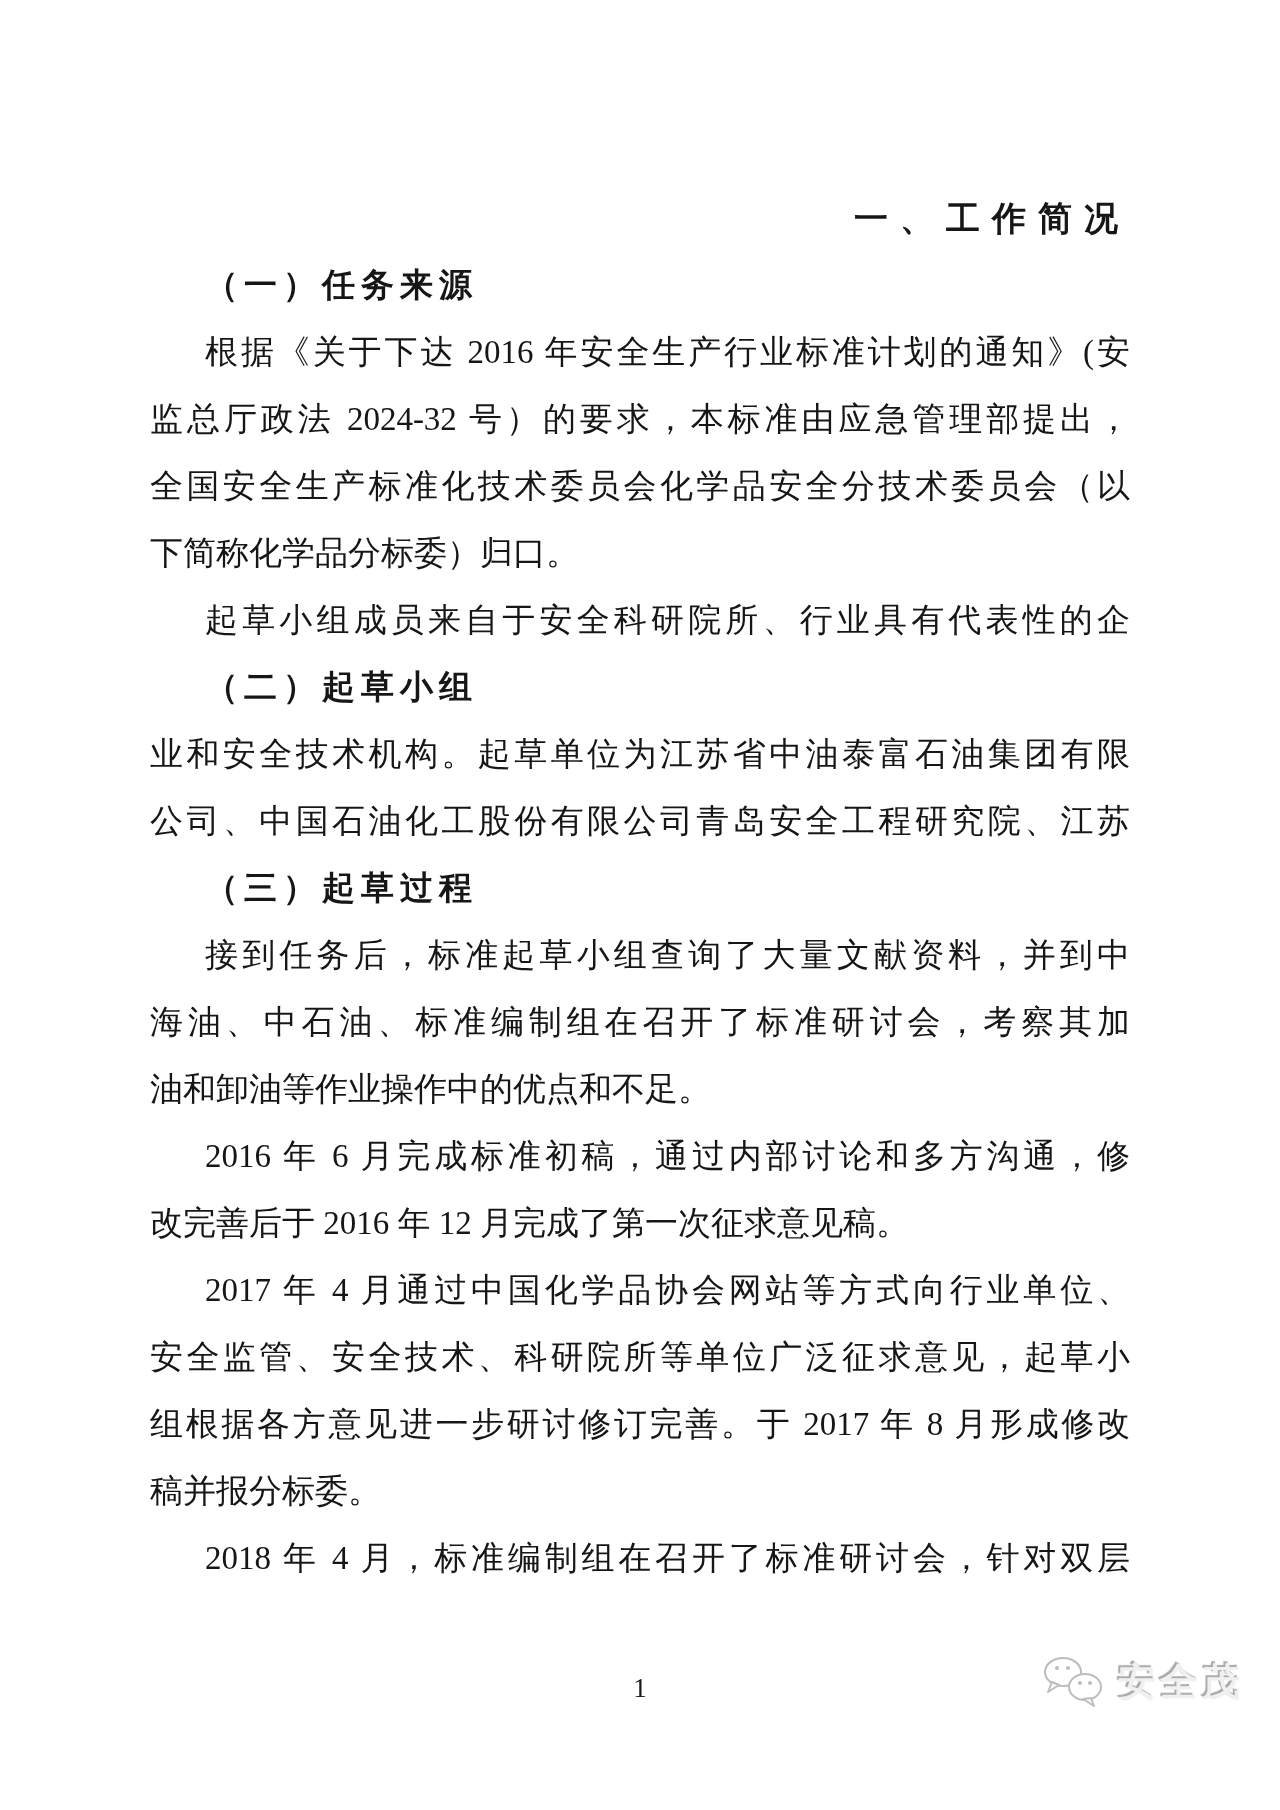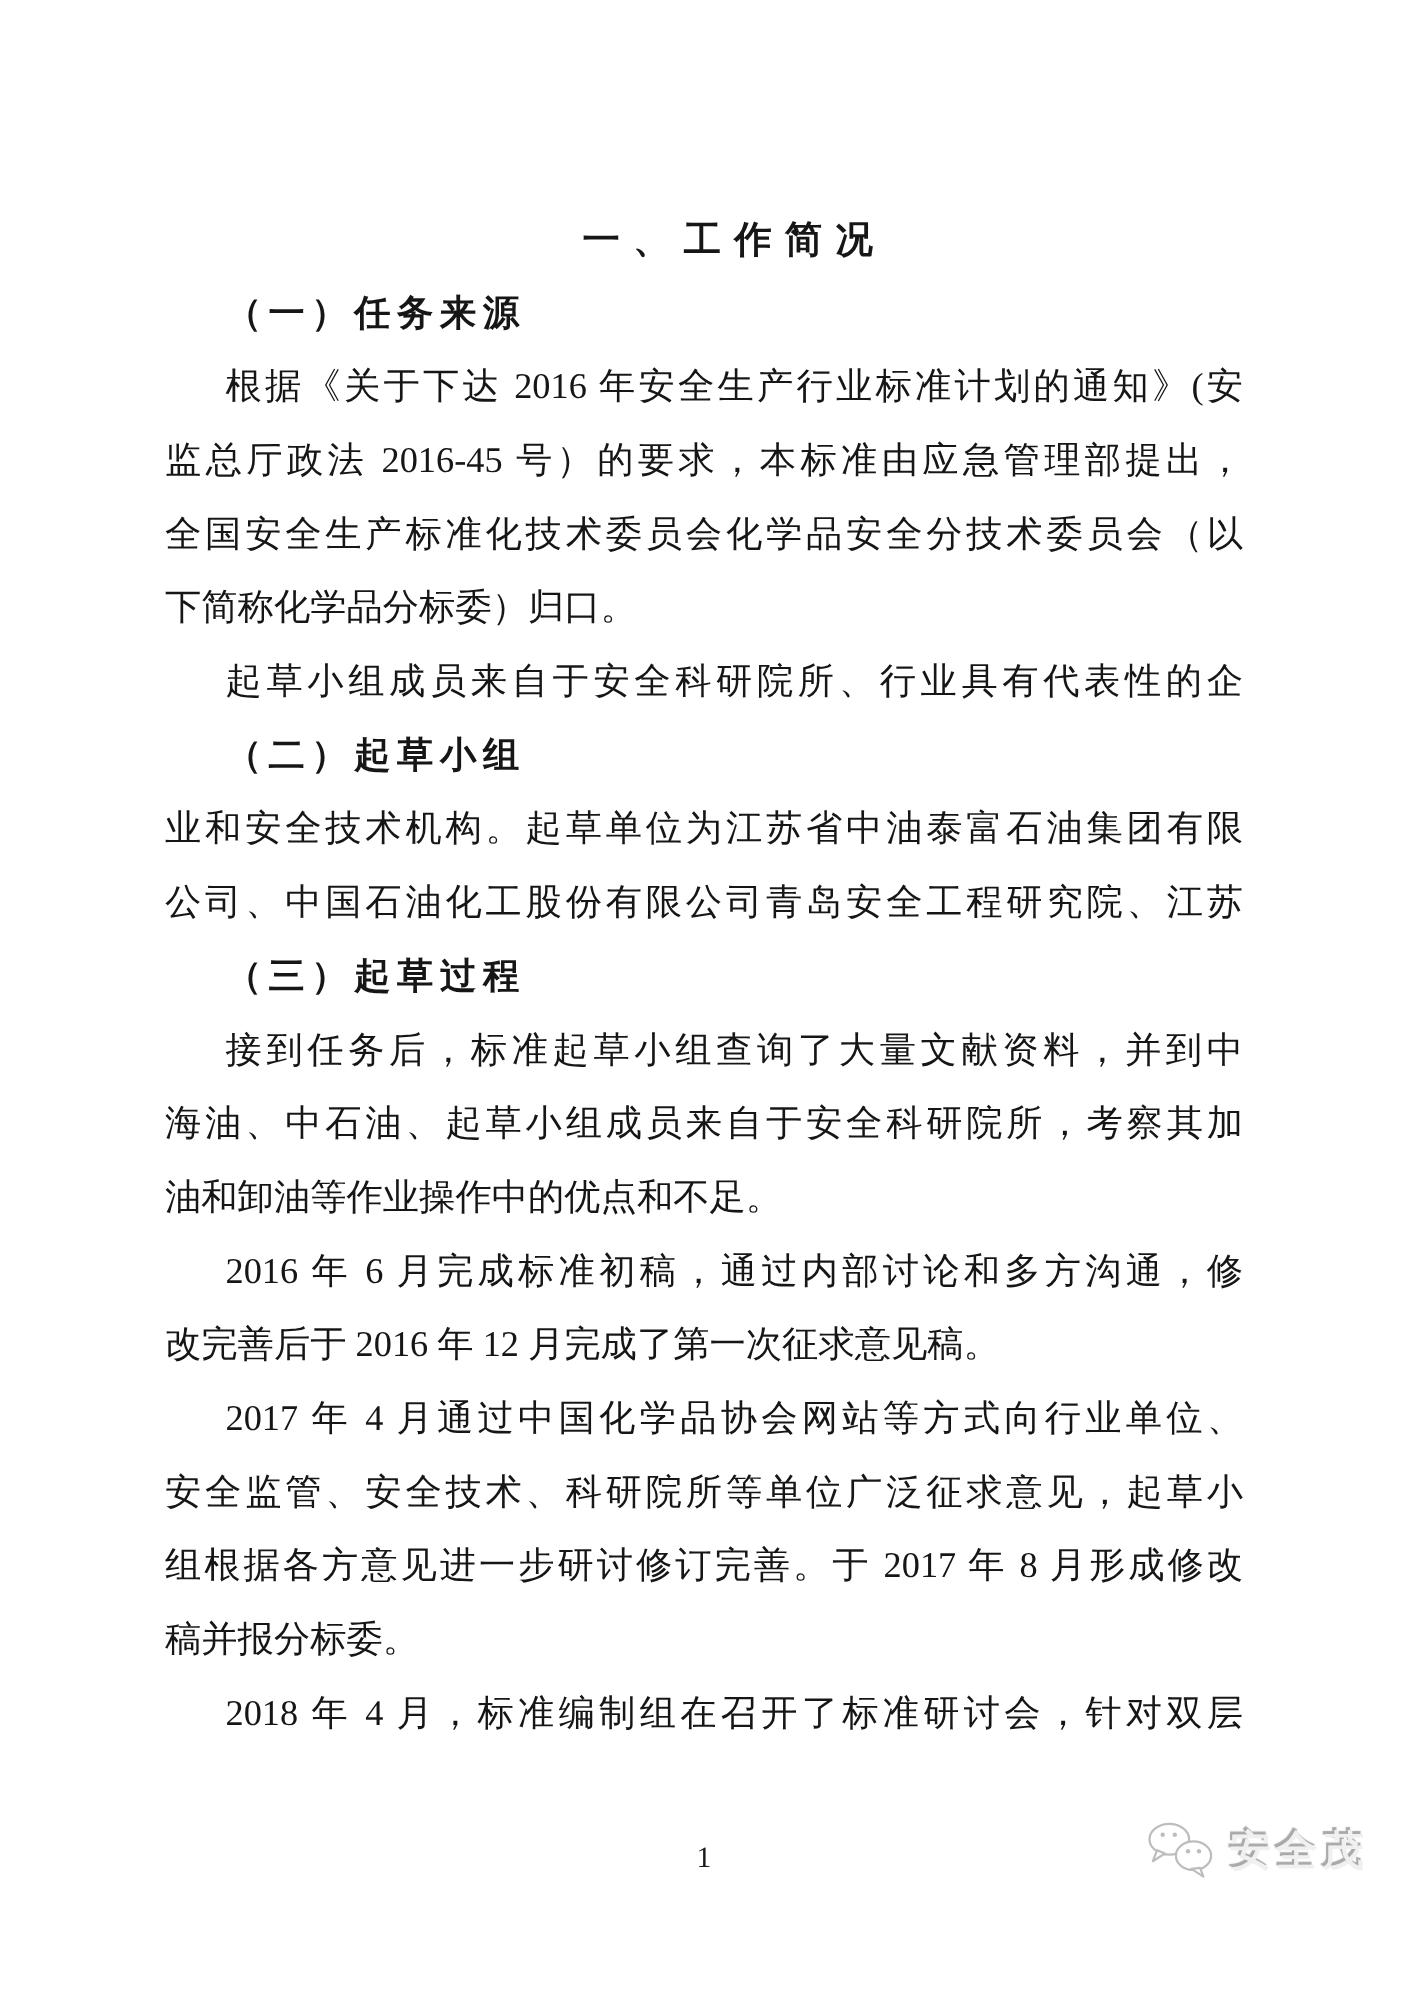--- a/index.html
+++ b/index.html
@@ -38,21 +38,21 @@
     white-space: normal;
     text-align: left;
     text-align-last: left;
   }
   .indent { padding-left: 55px; }
   .row.h1 {
     font-family: "Liberation Sans", "DejaVu Sans", sans-serif;
     font-weight: bold;
     font-size: 34px;
     letter-spacing: 12px;
-    text-align: center;
+    text-align: right;
   }
   .row.h2 {
     font-weight: bold;
     font-size: 33px;
     letter-spacing: 6px;
     text-align: left;
   }
   .pagenum {
     position: absolute;
     top: 1672px;
@@ -85,34 +85,34 @@
 <body>
 
 <div class="page">
   <main class="doc">
 
     <div class="row h1 indent">一、工作简况</div>
 
     <div class="row h2 indent">（一）任务来源</div>
 
     <div class="row full indent">根据《关于下达 2016 年安全生产行业标准计划的通知》(安</div>
-    <div class="row full">监总厅政法 2016-45 号）的要求，本标准由应急管理部提出，</div>
+    <div class="row full">监总厅政法 2024-32 号）的要求，本标准由应急管理部提出，</div>
     <div class="row full">全国安全生产标准化技术委员会化学品安全分技术委员会（以</div>
     <div class="row end">下简称化学品分标委）归口。</div>
 
     <div class="row full indent">起草小组成员来自于安全科研院所、行业具有代表性的企</div>
 
     <div class="row h2 indent">（二）起草小组</div>
     <div class="row full">业和安全技术机构。起草单位为江苏省中油泰富石油集团有限</div>
     <div class="row full">公司、中国石油化工股份有限公司青岛安全工程研究院、江苏</div>
 
     <div class="row h2 indent">（三）起草过程</div>
 
     <div class="row full indent">接到任务后，标准起草小组查询了大量文献资料，并到中</div>
-    <div class="row full">海油、中石油、起草小组成员来自于安全科研院所，考察其加</div>
+    <div class="row full">海油、中石油、标准编制组在召开了标准研讨会，考察其加</div>
     <div class="row end">油和卸油等作业操作中的优点和不足。</div>
 
     <div class="row full indent">2016 年 6 月完成标准初稿，通过内部讨论和多方沟通，修</div>
     <div class="row end">改完善后于 2016 年 12 月完成了第一次征求意见稿。</div>
 
     <div class="row full indent">2017 年 4 月通过中国化学品协会网站等方式向行业单位、</div>
     <div class="row full">安全监管、安全技术、科研院所等单位广泛征求意见，起草小</div>
     <div class="row full">组根据各方意见进一步研讨修订完善。于 2017 年 8 月形成修改</div>
     <div class="row end">稿并报分标委。</div>
 

